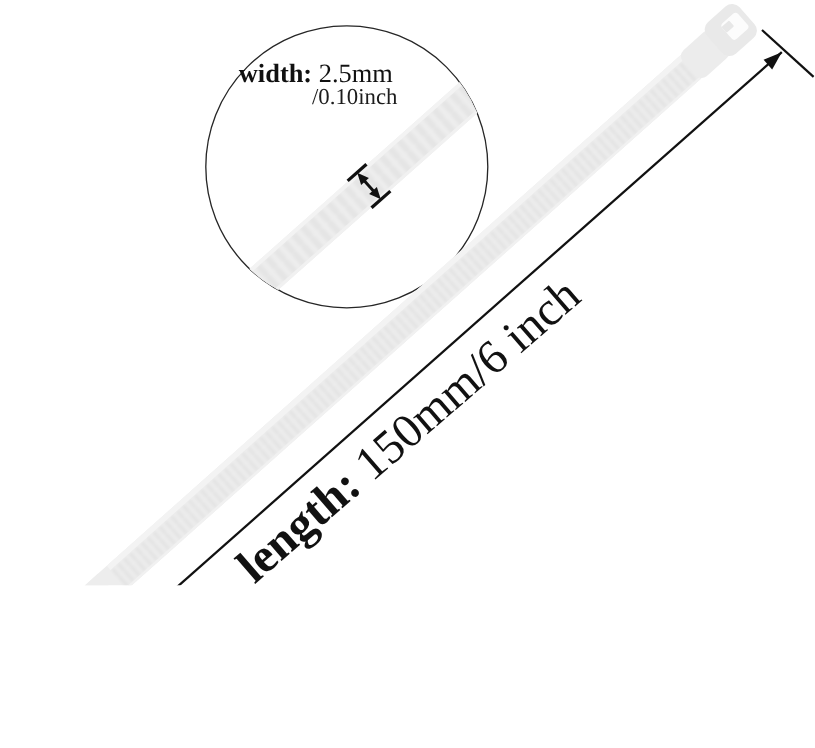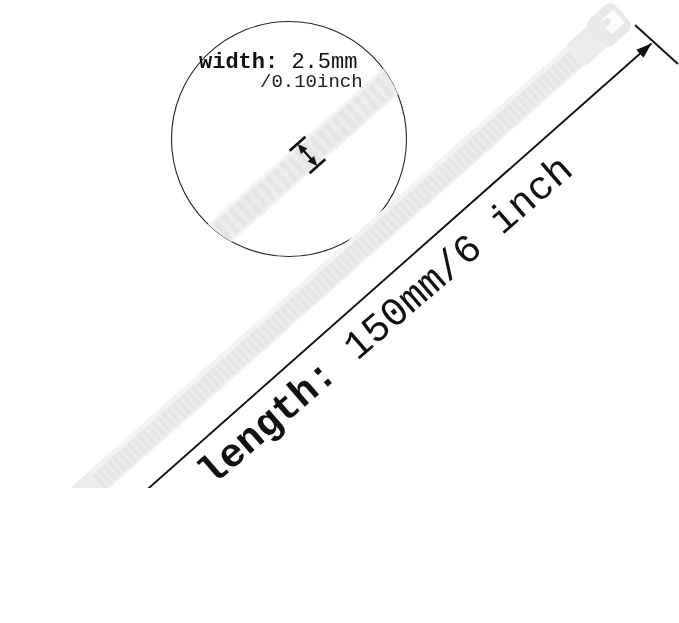--- a/index.html
+++ b/index.html
@@ -1,17 +1,17 @@
 <!DOCTYPE html>
 <html><head>
 <meta charset="utf-8">
 <style>
   html,body{margin:0;padding:0;background:#fff;}
   .page{position:relative;width:679px;height:488px;background:#ffffff;overflow:hidden;
-        font-family:Liberation Mono, monospace;}
+        font-family:Liberation Serif, serif;}
   svg{position:absolute;left:0;top:0;}
 </style>
 </head>
 <body>
 <div class="page">
 <svg width="679" height="623" viewBox="0 0 679 623">
   <defs>
     <clipPath id="lens">
       <circle cx="289" cy="139" r="117.5"></circle>
     </clipPath>

